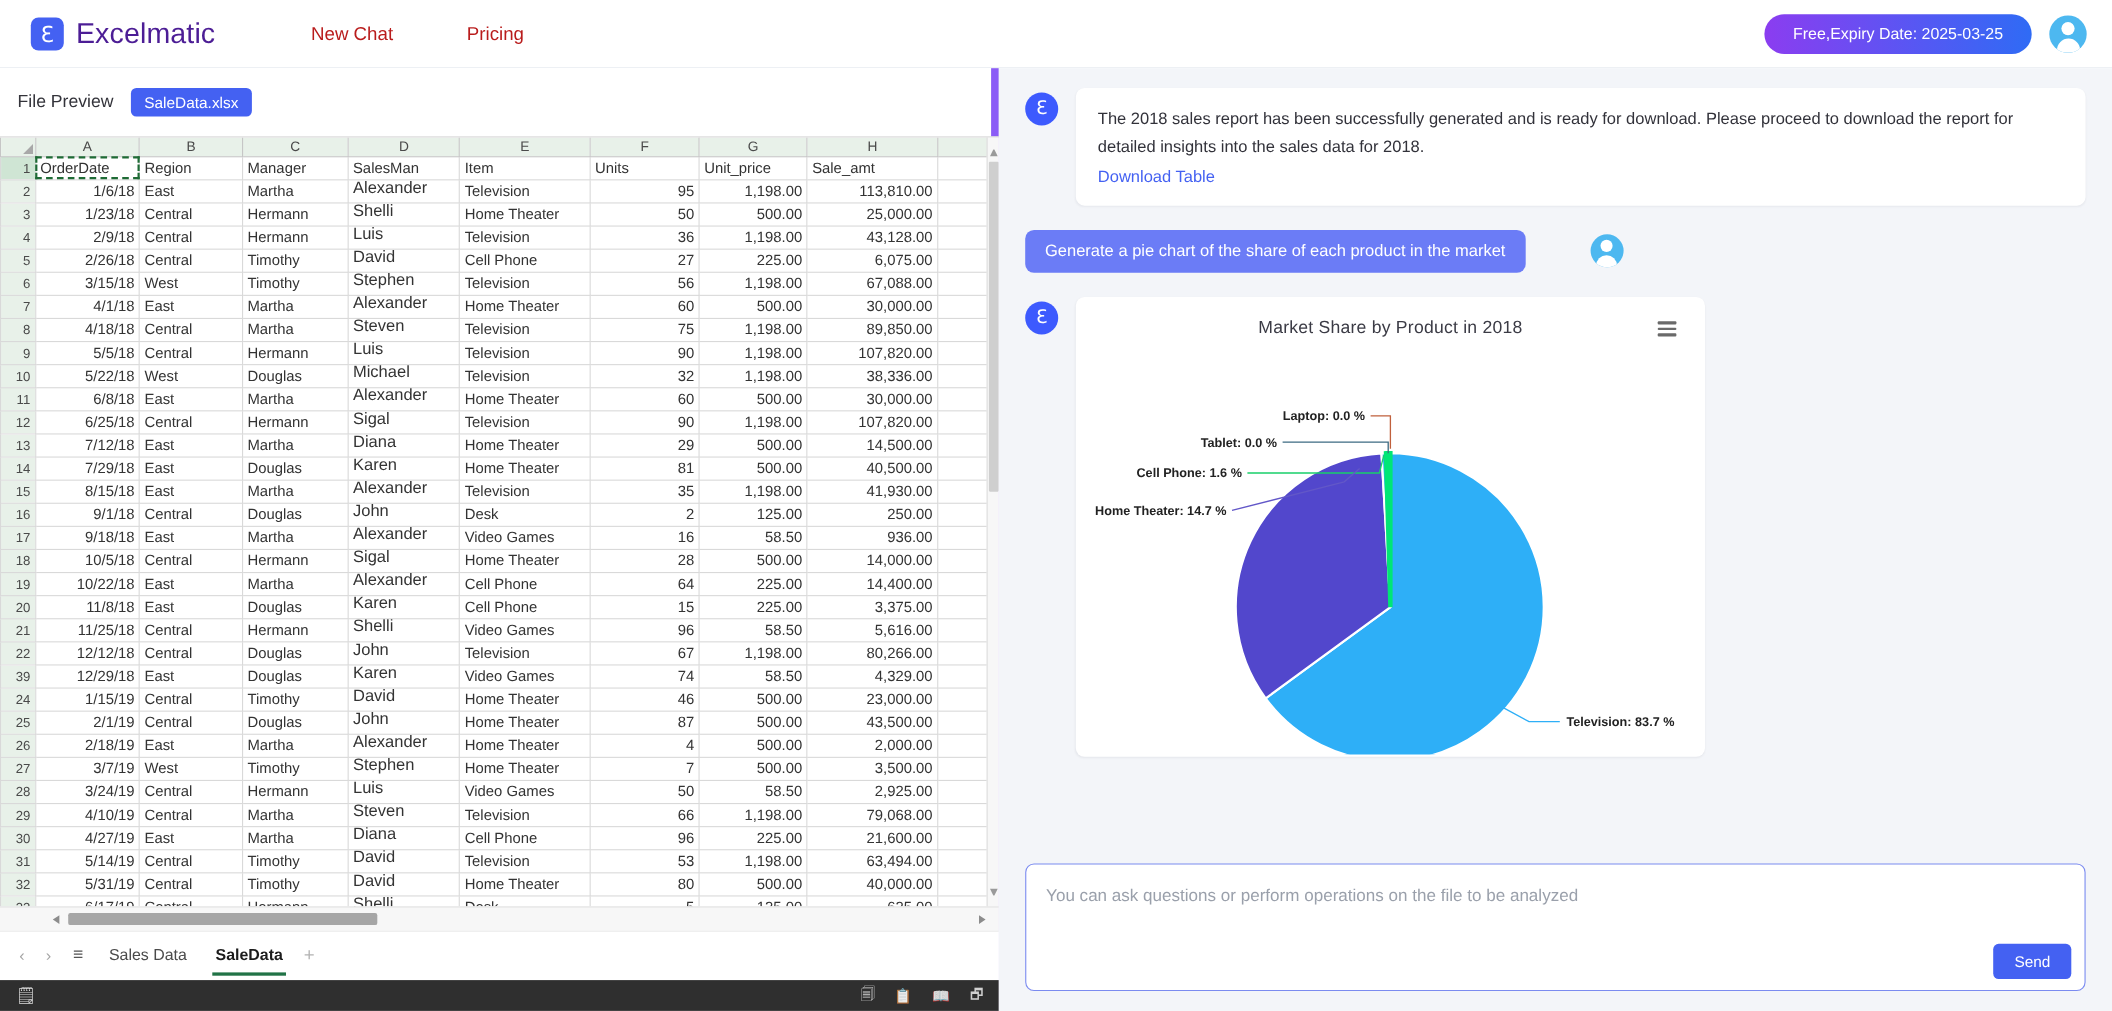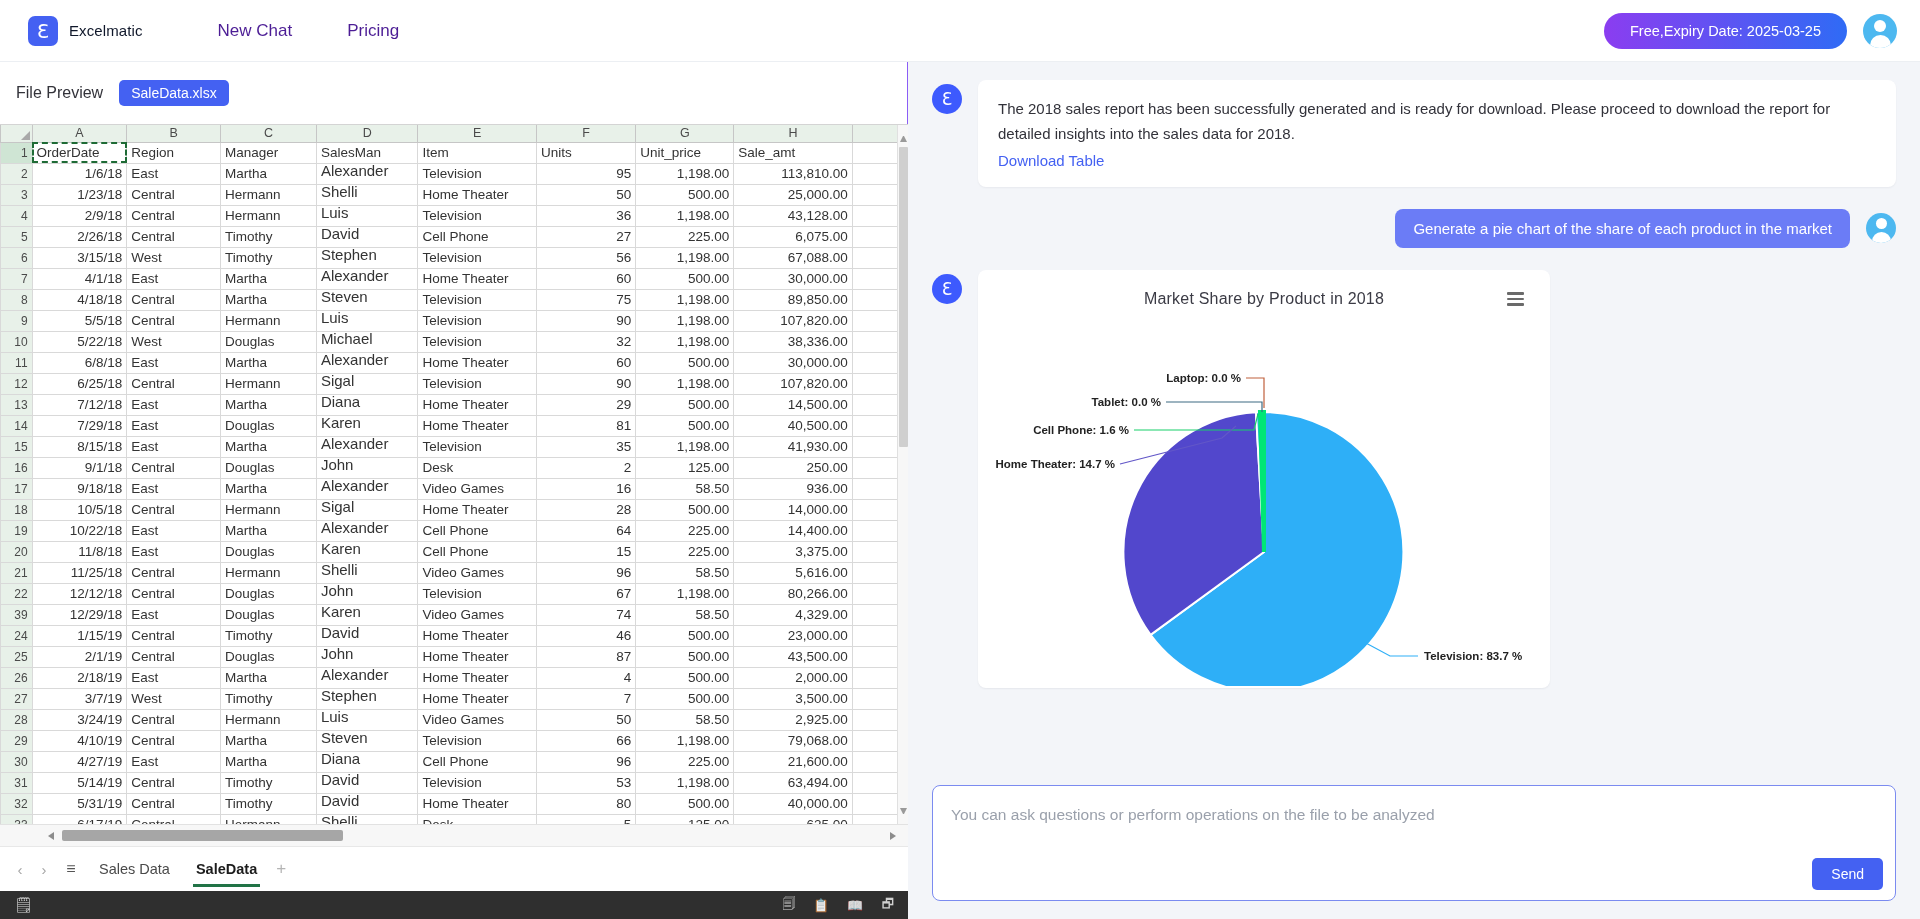--- a/index.html
+++ b/index.html
@@ -18,40 +18,40 @@
     border-bottom:1px solid #eceff3;
     position:relative;
   }
   .brand{ display:flex; align-items:center; margin-left:28px; }
   .logo-box{
     width:30px;height:30px;border-radius:7px;background:#4461f2;
     display:flex;align-items:center;justify-content:center;
     color:#fff;font-size:20px;font-weight:400;line-height:1;
     font-family:"DejaVu Sans",sans-serif;
   }
-  .brand-name{ margin-left:11px; font-size:15px; color:#0f172a; letter-spacing:.1px;}
+  .brand-name{ margin-left:11px; font-size:26px; color:#4c1d95; letter-spacing:.1px;}
   .nav-links{ display:flex; align-items:center; margin-left:75px; gap:55px;}
-  .nav-link{ font-size:17px; color:#4c1d95; cursor:pointer;}
+  .nav-link{ font-size:17px; color:#b91c1c; cursor:pointer;margin-left:12px;}
   .topnav-right{ position:absolute; right:23px; display:flex; align-items:center; gap:16px;}
   .plan-pill{
     height:36px; padding:0 26px; border-radius:20px;
     background:linear-gradient(90deg,#8b3df0 0%,#2f6bf5 100%);
     color:#fff; font-size:14.5px; display:flex; align-items:center; cursor:pointer;
     white-space:nowrap;
   }
   .avatar-top{
     width:34px;height:34px;border-radius:50%;
     background:#4db8f0; position:relative; overflow:hidden; cursor:pointer;
   }
   .avatar-top::before{content:"";position:absolute;width:12px;height:12px;border-radius:50%;background:#fff;left:11px;top:6px;}
   .avatar-top::after{content:"";position:absolute;width:21px;height:13px;border-radius:11px 11px 0 0;background:#fff;left:6.5px;top:21px;}
 
   
   .main{ display:flex; width:1920px; height:857px; }
-  .left{ width:908px; height:857px; background:#fff; position:relative; border-right:1px solid #8b5cf6;}
+  .left{ width:908px; height:857px; background:#fff; position:relative; border-right:7px solid #8b5cf6;}
   .right{ width:1012px; height:857px; background:#f3f5f9; position:relative;}
 
   
   .file-tabs{ height:62px; display:flex; align-items:center; padding-left:16px; gap:16px;}
   .file-preview-label{ font-size:16px; color:#33333a;}
   .file-chip{
     background:#4461f2; color:#fff; font-size:14px;
     padding:5px 12px; border-radius:5px; cursor:pointer;
   }
 
@@ -129,21 +129,21 @@
     background:#2f2f2f; display:flex; align-items:center; justify-content:space-between;
     padding:0 14px;
   }
   .sb-excel{ color:#ddd; font-size:15px; font-family:"DejaVu Sans",sans-serif;}
   .sb-right{ display:flex; gap:18px; align-items:center;}
   .sb-icon{ color:#e3e3e3; font-size:13px; opacity:.9; cursor:pointer;}
 
   
   .chat-scroll{ position:absolute; top:0; left:0; width:1012px; height:730px; padding:18px 24px 0 24px; overflow:hidden;}
   .msg-row{ display:flex; align-items:flex-start; margin-bottom:22px;}
-  .msg-row.user{ justify-content:flex-end;}
+  .msg-row.user{ gap:43px;}
   .bot-avatar{
     width:30px;height:30px;border-radius:50%;background:#3d5afe;flex:0 0 30px;
     color:#fff;display:flex;align-items:center;justify-content:center;font-size:17px;
     font-family:"DejaVu Sans",sans-serif; margin-right:16px; margin-top:4px;
   }
   .user-avatar{
     width:30px;height:30px;border-radius:50%;background:#4db8f0;flex:0 0 30px;
     position:relative; overflow:hidden; margin-left:16px; margin-top:4px;
   }
   .user-avatar::before{content:"";position:absolute;width:11px;height:11px;border-radius:50%;background:#fff;left:9.5px;top:5px;}

